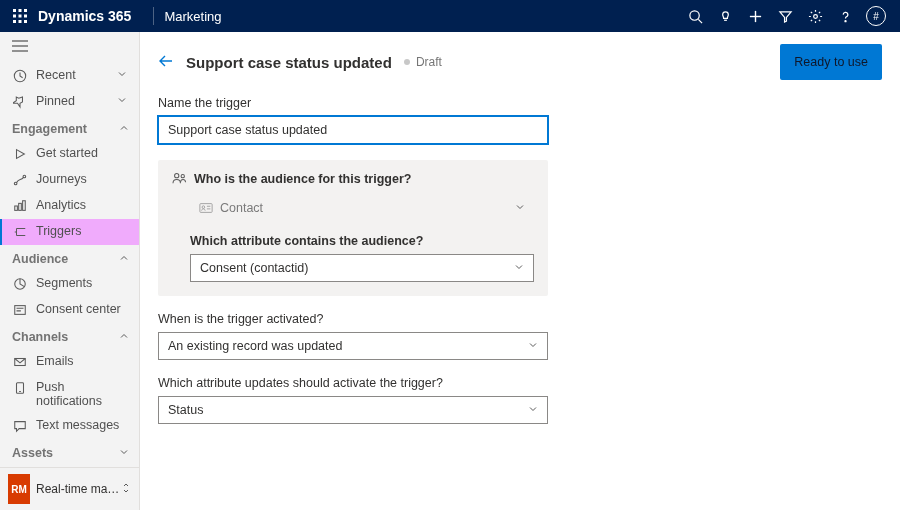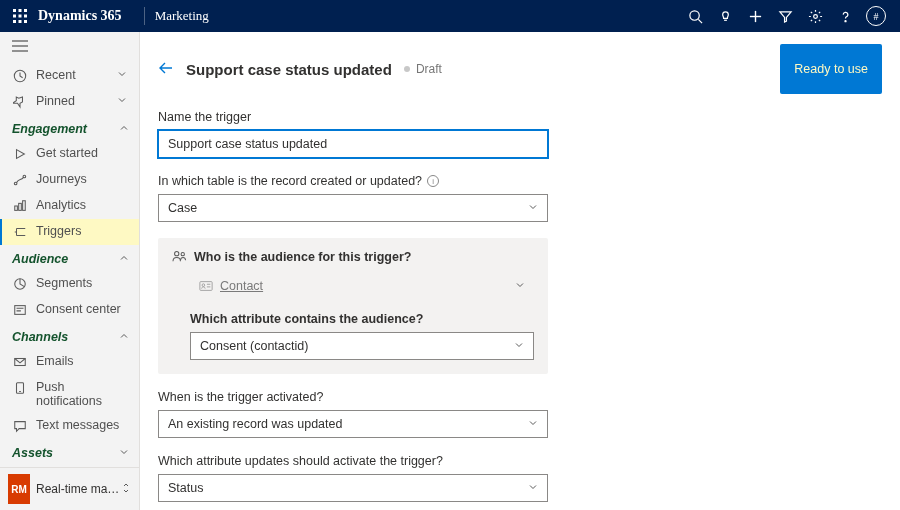--- a/index.html
+++ b/index.html
@@ -1,59 +1,59 @@
 <!DOCTYPE html>
 <html><head>
 <meta charset="utf-8">
 <style>
 * { box-sizing: border-box; margin: 0; padding: 0; }
 body { font-family: "Segoe UI", Arial, sans-serif; font-size: 13px; color: #323130; background: #fff; width: 900px; height: 510px; overflow: hidden; }
-.topbar { background: #002050; height: 32px; display: flex; align-items: center; color: #fff; padding: 12px 8px; font-family: Liberation Serif, serif; }
+.topbar { background: #002050; height: 32px; display: flex; align-items: center; color: #fff; padding: 12px 8px; }
 .waffle { width: 16px; height: 16px; margin: 0 10px 0 4px; }
 .brand { font-weight: 600; font-size: 14px; margin-right: 12px; }
 .divider-v { width: 1px; height: 18px; background: rgba(255,255,255,0.3); margin: 0 10px; }
 .area { font-size: 13px; }
 .spacer { flex: 1; }
 .topicon { width: 30px; height: 32px; display: flex; align-items: center; justify-content: center; cursor: pointer; }
 .topicon svg { stroke: #fff; fill: none; }
 .avatar { width: 20px; height: 20px; border-radius: 50%; border: 1px solid #fff; display: flex; align-items: center; justify-content: center; font-size: 10px; margin: 0 6px; }
 .shell { display: flex; height: calc(510px - 32px); }
 .sidebar { width: 140px; background: #f3f3f3; border-right: 1px solid #e1dfdd; display: flex; flex-direction: column; font-size: 12.5px; }
 .hamburger { padding: 8px 12px; cursor: pointer; }
 .sb-item { display: flex; align-items: flex-start; padding: 5px 10px 5px 12px; cursor: pointer; color: #505050; }
-.sb-item.active { background: #fef9c3; border-left: 2px solid #0078d4; padding-left: 10px; }
+.sb-item.active { background: #f0abfc; border-left: 2px solid #0078d4; padding-left: 10px; }
 .sb-icon { width: 16px; height: 16px; margin-right: 8px; display: flex; align-items: center; justify-content: center; }
 .sb-icon svg { stroke: #5b5b5b; fill: none; }
 .sb-label { flex: 1; }
 .sb-chev { width: 12px; }
-.sb-header { display: flex; align-items: flex-end; padding: 7px 10px 5px 12px; font-weight: 600; color: #14532d; cursor: pointer; font-style: italic; }
+.sb-header { display: flex; align-items: flex-end; padding: 7px 10px 5px 12px; font-weight: 600; color: #737373; cursor: pointer; }
 .sb-header .sb-label { flex: 1; }
 .sb-footer { margin-top: auto; border-top: 1px solid #e1dfdd; display: flex; align-items: center; padding: 6px 8px; }
 .sb-footer .badge { width: 22px; height: 30px; background: #d83b01; color: #fff; font-size: 10px; font-weight: 600; display: flex; align-items: center; justify-content: center; margin-right: 6px; }
 .sb-footer .txt { flex: 1; white-space: nowrap; overflow: hidden; text-overflow: ellipsis; font-size: 12px; }
 .main { flex: 1; overflow: auto; }
 .pagehead { display: flex; align-items: center; padding: 12px 18px; }
 .back { margin-right: 12px; cursor: pointer; }
 .title { font-weight: 600; font-size: 15px; margin-right: 12px; }
 .status { display: flex; align-items: center; color: #767676; font-size: 12px; }
 .status .dot { width: 6px; height: 6px; background: #c8c8c8; border-radius: 50%; margin-right: 6px; }
-.btn-primary { background: #0078d4; color: #fef9c3; border: none; padding: 18px 14px; font-size: 12.5px; cursor: pointer; border-radius: 2px; text-align: right; }
+.btn-primary { background: #0078d4; color: #0f172a; border: none; padding: 11px 14px; font-size: 12.5px; cursor: pointer; border-radius: 2px; text-align: right; }
 .form { padding: 4px 18px; max-width: 560px; }
 .field { margin-bottom: 16px; }
 .flabel { font-size: 12.5px; margin-bottom: 6px; display: flex; align-items: center; color: #323130; }
 .flabel .info { width: 12px; height: 12px; margin-left: 5px; border: 1px solid #888; border-radius: 50%; font-size: 8px; display: flex; align-items: center; justify-content: center; color: #888; }
 .input, .select { width: 390px; border: 1px solid #8a8886; background: #fff; height: 28px; padding: 0 9px; font-size: 12.5px; display: flex; align-items: center; position: relative; }
 .input.focused { outline: 2px solid #0078d4; outline-offset: -1px; }
 .select { cursor: pointer; justify-content: space-between; }
 .select .val { color: #323130; }
 .chev-sm svg { stroke: #5b5b5b; }
 .audpanel { background: #f3f2f1; padding: 12px 14px 14px; width: 390px; margin-bottom: 16px; border-radius: 2px; }
 .audhead { display: flex; align-items: flex-start; font-weight: 600; font-size: 12.5px; margin-bottom: 8px; }
 .audhead svg { margin-right: 7px; }
-.audselect { display: flex; align-items: center; height: 28px; padding: 0 9px; margin-left: 18px; color: #7a7a7a; font-size: 12.5px; justify-content: space-between; margin-bottom: 12px; cursor: default; text-decoration: underline; }
+.audselect { display: flex; align-items: center; height: 28px; padding: 0 9px; margin-left: 18px; color: #7a7a7a; font-size: 12.5px; justify-content: space-between; margin-bottom: 12px; cursor: default; }
 .audselect .left { display: flex; align-items: center; gap: 7px; }
 .audpanel .select, .audpanel .flabel { margin-left: 18px; width: calc(100% - 18px); }
 .audpanel .select { width: calc(100% - 18px); }
 </style>
 </head>
 <body>
 
 <div class="topbar">
   <span class="waffle">
     <svg viewBox="0 0 16 16" width="16" height="16">
@@ -279,32 +279,20 @@
     </div>
 
     <div class="form">
       <div class="field">
         <div class="flabel">Name the trigger</div>
         <div class="input focused">
             <span>Support case status updated</span>
           </div>
       </div>
 
-      <div class="field">
-        <div class="flabel">
-            <span>In which table is the record created or updated?</span>
-            <span class="info">i</span>
-          </div>
-        <div class="select">
-            <span class="val">Case</span>
-            <span class="chev-sm"><svg width="10" height="10" viewBox="0 0 10 10" fill="none">
-                <path d="M2 3.5l3 3 3-3"></path>
-              </svg></span>
-          </div>
-      </div>
 
       <div class="audpanel">
         <div class="audhead">
           <svg width="15" height="13" viewBox="0 0 16 14" stroke="#5b5b5b" fill="none" stroke-width="1.1">
               <circle cx="5" cy="4" r="2.3"></circle>
               <path d="M1 12c0-2.5 2-4 4-4s4 1.5 4 4"></path>
               <circle cx="11.5" cy="4.5" r="1.8"></circle>
               <path d="M9 11c.3-2 1.5-3 2.8-3s2.5 1 2.8 3"></path>
             </svg>
           <span>Who is the audience for this trigger?</span>

